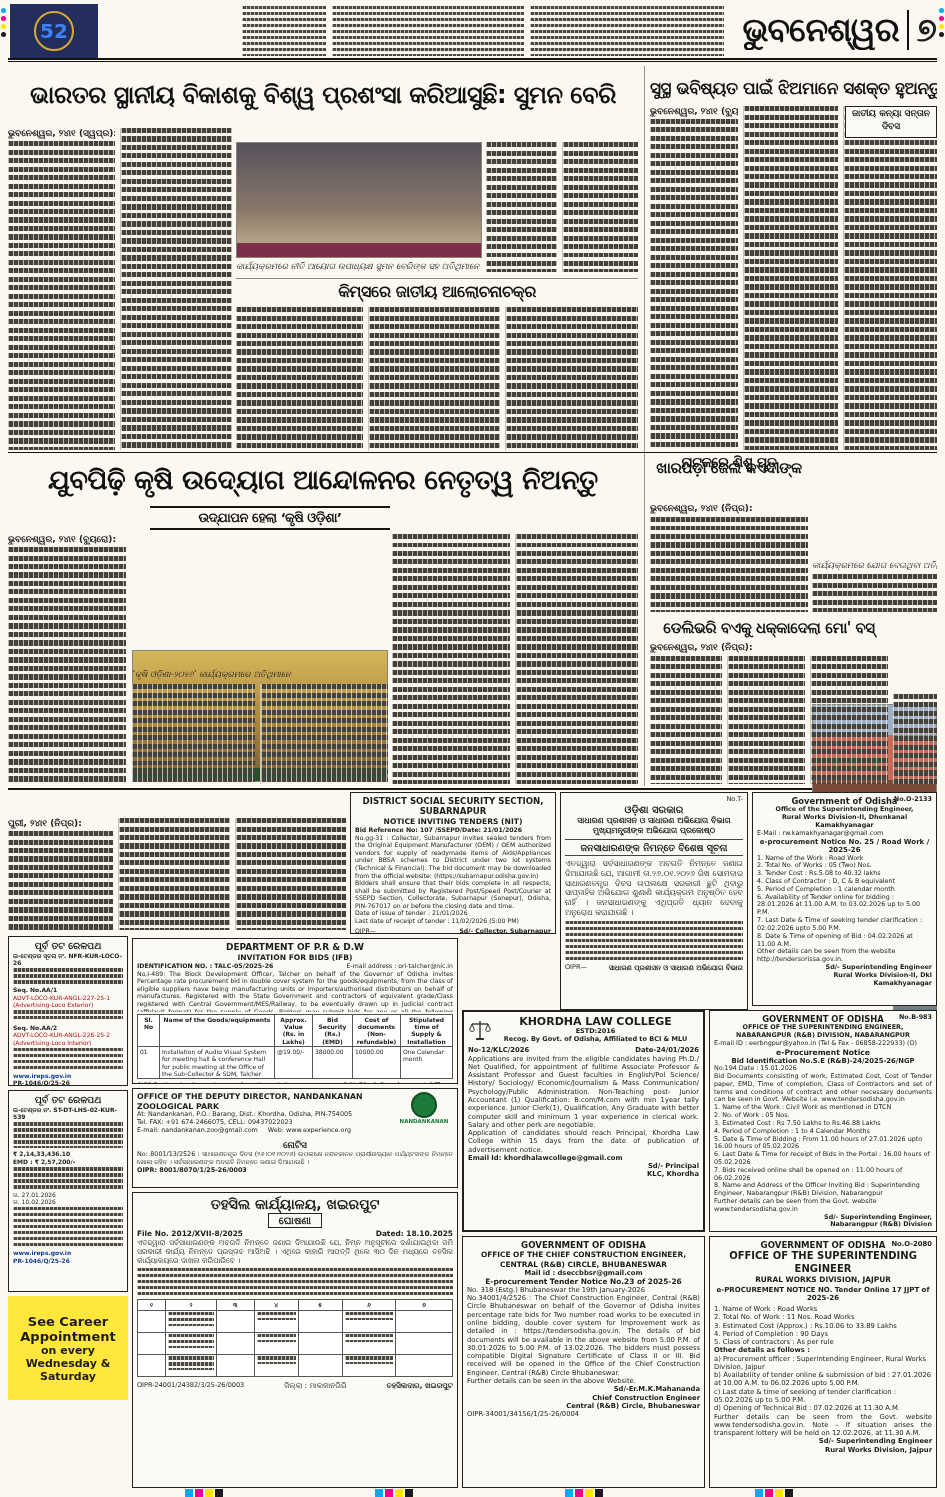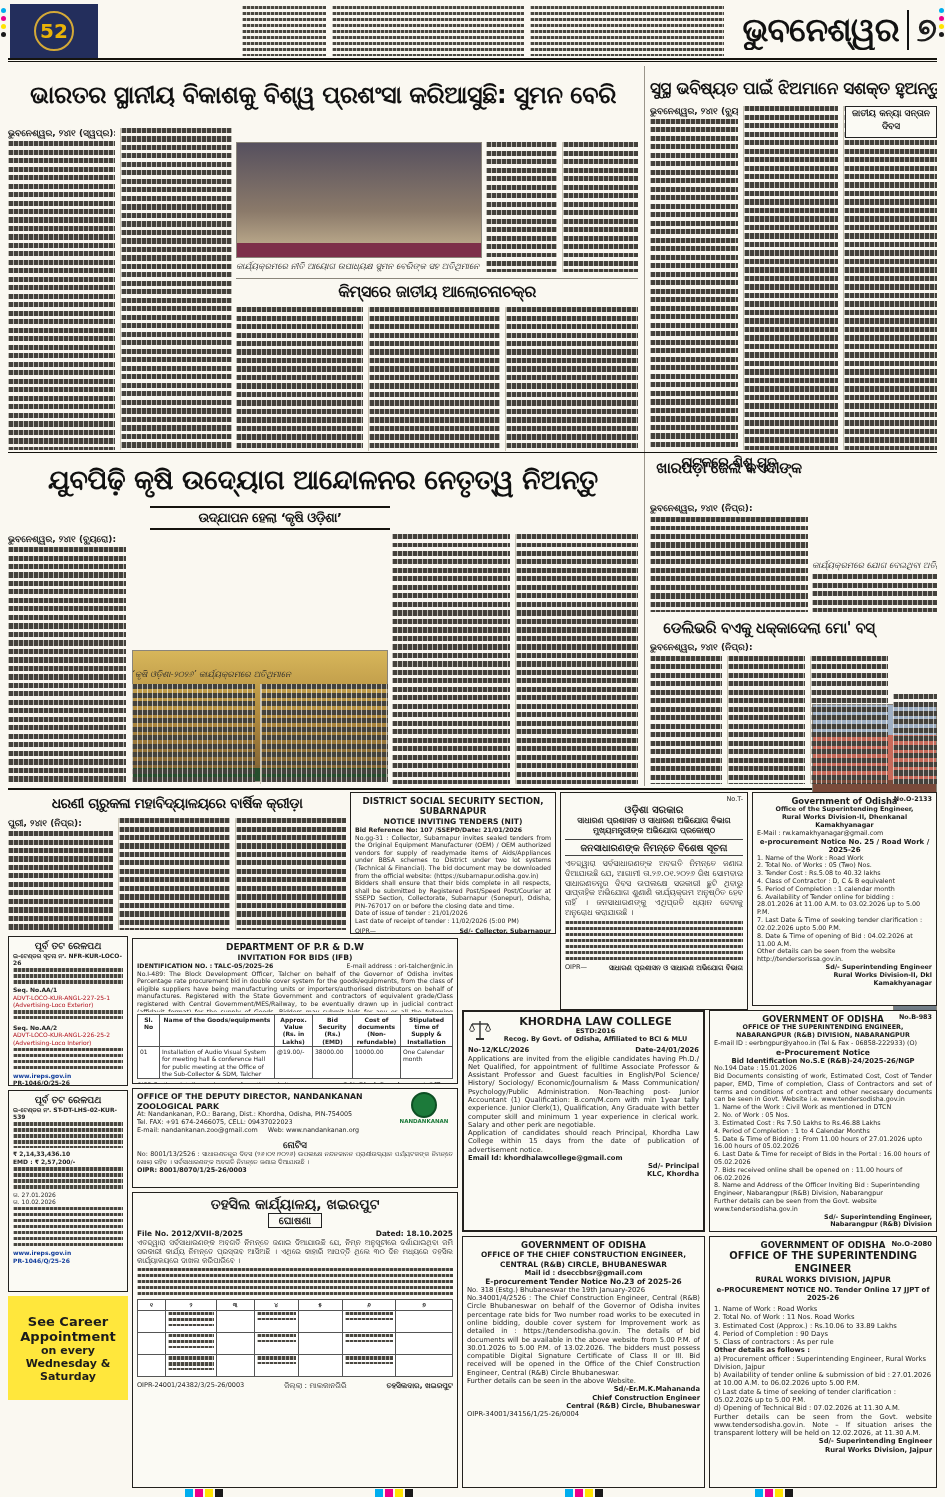--- a/index.html
+++ b/index.html
@@ -52,21 +52,21 @@
   </div>
   <div class="abs regcol" style="left:939px;top:8px">
     <div class="reg c"></div>
     <div class="reg m"></div>
     <div class="reg yy"></div>
     <div class="reg k"></div>
   </div>
 
   <div class="abs" style="left:10px;top:4px;width:88px;height:54px;background:#232e5c;display:flex;align-items:center;justify-content:center">
     <div style="width:40px;height:40px;border:2px solid #d4a937;border-radius:50%;display:flex;align-items:center;justify-content:center">
-      <span style="color:#eab308;font-weight:bold;font-size:20px">52</span>
+      <span style="color:#3b82f6;font-weight:bold;font-size:20px">52</span>
     </div>
   </div>
   <div class="abs sim fine" style="left:242px;top:6px;width:84px;height:50px"></div>
   <div class="abs sim fine" style="left:332px;top:6px;width:192px;height:50px"></div>
   <div class="abs sim fine" style="left:530px;top:6px;width:194px;height:50px"></div>
   <div class="abs" style="left:732px;top:2px;width:205px;height:56px;display:flex;align-items:center;justify-content:flex-end">
     <span class="hl" style="font-size:33px;letter-spacing:-1px">ଭୁବନେଶ୍ୱର</span>
     <span style="border-left:2px solid #111;margin-left:8px;padding-left:8px;font-size:33px;font-weight:bold">୭</span>
   </div>
   <div class="abs" style="left:8px;top:58px;width:929px;height:4px;border-top:2px solid #15140f;border-bottom:1px solid #15140f"></div>
@@ -146,21 +146,20 @@
   <div class="abs hl" style="left:650px;top:617px;width:238px;height:22px;font-size:15px;line-height:22px">ଡେଲିଭରି ବଏକୁ ଧକ୍କାଦେଲା ମୋ' ବସ୍</div>
   <div class="abs dl" style="left:650px;top:642px;width:238px">ଭୁବନେଶ୍ୱର, ୨୪ା୧ (ନିପ୍ର):</div>
   <div class="abs photo" style="left:893px;top:614px;width:44px;height:76px;background:linear-gradient(180deg,#b8c4cc 0%,#6e7a84 60%,#3f464d 100%)"></div>
   <div class="abs cols" style="left:650px;top:656px;width:238px;height:128px">
     <div class="sim"></div>
     <div class="sim"></div>
     <div class="sim"></div>
   </div>
   <div class="abs sim" style="left:893px;top:694px;width:44px;height:90px"></div>
 
-  <div class="abs hl" style="left:8px;top:793px;width:338px;height:20px;font-size:14px;line-height:20px">ଧରଣୀ ଚାରୁକଳା ମହାବିଦ୍ୟାଳୟରେ ବାର୍ଷିକ କ୍ରୀଡ଼ା</div>
   <div class="abs cols" style="left:8px;top:818px;width:338px;height:112px">
     <div class="stack">
       <div class="dl">ପୁରୀ, ୨୪ା୧ (ନିପ୍ର):</div>
       <div class="sim grow" style="margin-top:2px"></div>
     </div>
     <div class="sim"></div>
     <div class="sim"></div>
   </div>
 
   <div class="abs notice" style="left:350px;top:792px;width:206px;height:142px;font-size:6.2px">
@@ -257,21 +256,21 @@
   </div>
 
   <div class="abs notice" style="left:132px;top:1088px;width:326px;height:100px;font-size:6.4px">
     <div style="display:flex">
       <div style="flex:1">
         <div class="nt" style="font-size:7.8px;text-align:left">OFFICE OF THE DEPUTY DIRECTOR, NANDANKANAN ZOOLOGICAL PARK</div>
         <div>At: Nandankanan, P.O.: Barang, Dist.: Khordha, Odisha, PIN-754005</div>
         <div>Tel. FAX: +91 674-2466075, CELL: 09437022023</div>
         <div>
           <span>E-mail: nandankanan.zoo@gmail.com</span>
-          <span style="margin-left:8px">Web: www.nandankanan.org</span>
+          <span style="margin-left:8px">Web: www.experience.org</span>
         </div>
       </div>
       <div style="width:58px;text-align:center">
         <div style="width:26px;height:26px;border-radius:50%;background:#1c7a3a;margin:0 auto;border:2px solid #0e4f24"></div>
         <div style="font-size:5.5px;font-weight:bold;color:#1c7a3a">NANDANKANAN</div>
       </div>
     </div>
     <div class="nt" style="font-size:9px;margin-top:6px">ନୋଟିସ</div>
     <div class="just clip" style="max-height:26px">No: 8001/13/2526 : ସାଧାରଣତନ୍ତ୍ର ଦିବସ (୨୬।୦୧।୨୦୨୬) ଉପଲକ୍ଷେ ନନ୍ଦନକାନନ ପ୍ରାଣୀଉଦ୍ୟାନ ପର୍ଯ୍ୟଟକଙ୍କ ନିମନ୍ତେ ଖୋଲା ରହିବ । ସର୍ବସାଧାରଣଙ୍କ ଅବଗତି ନିମନ୍ତେ ଜଣାଇ ଦିଆଯାଉଛି ।</div>
     <div style="font-weight:bold">OIPR: 8001/8070/1/25-26/0003</div>

